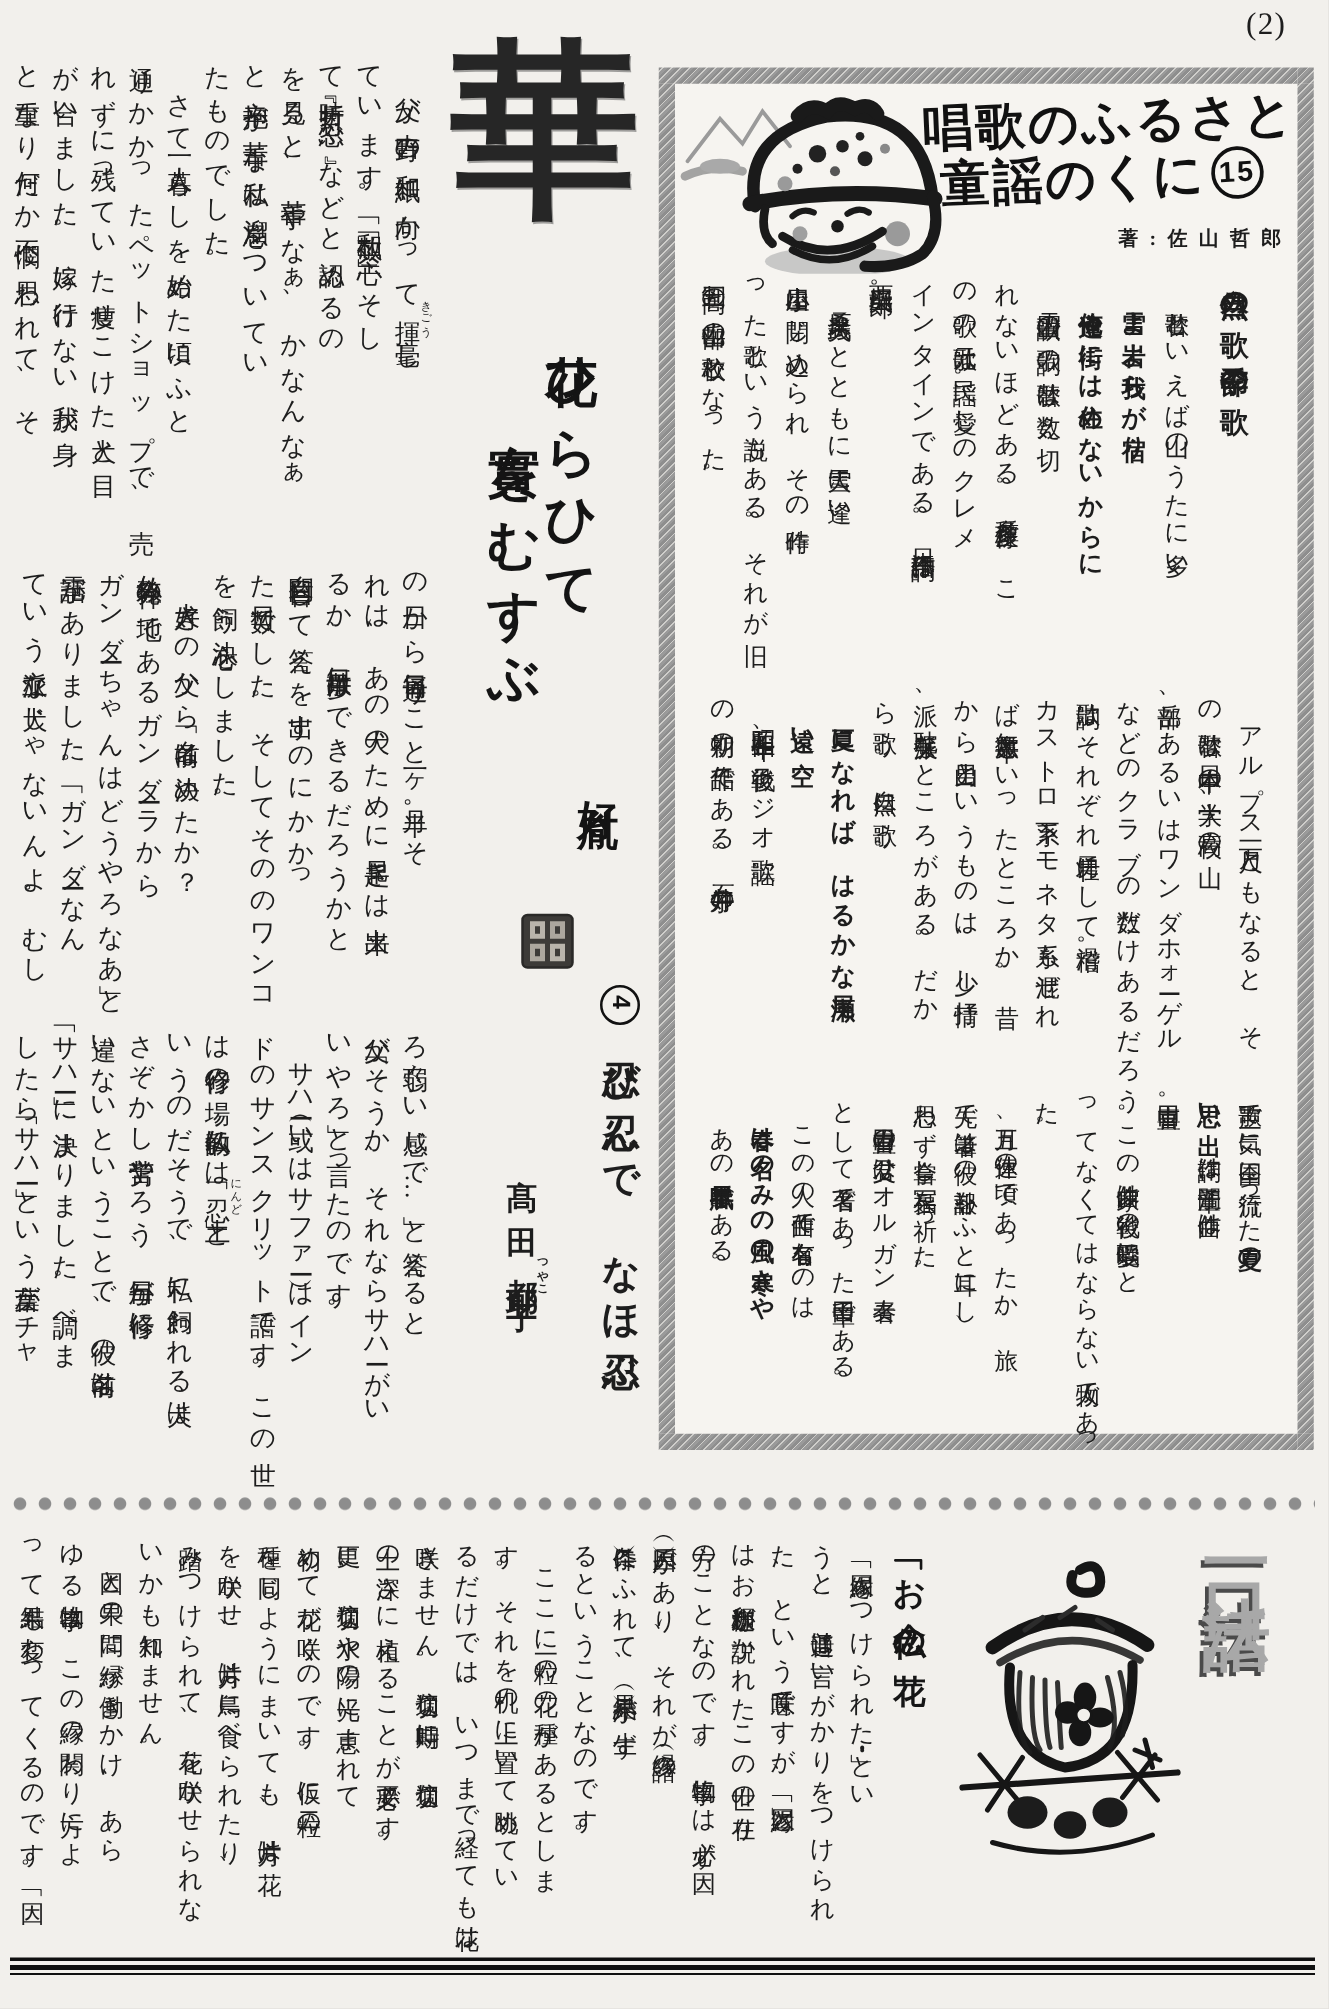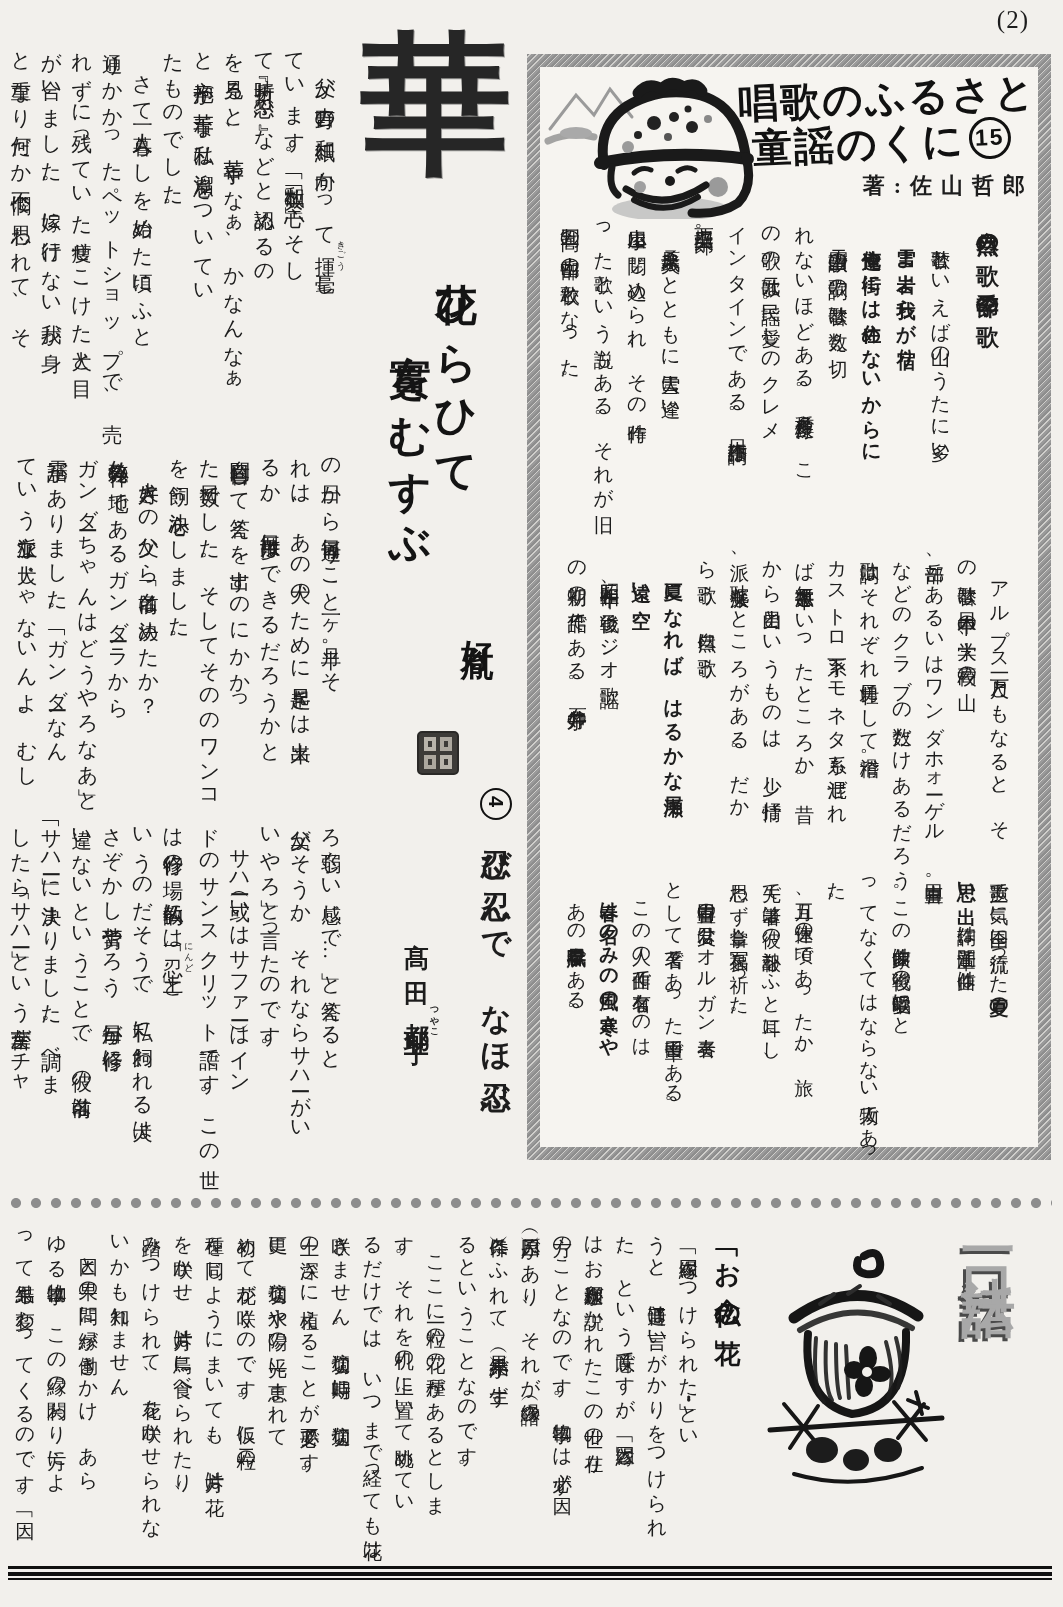--- a/index.html
+++ b/index.html
@@ -34,21 +34,21 @@
   .box-title .t2 { font-size:40px; letter-spacing:2px; padding-left:12px; display:flex; align-items:center; gap:4px;}
   .badge {
     display:inline-flex; align-items:center; justify-content:center;
     border:3px solid #111; border-radius:50%; box-sizing:border-box;
     font-family:"Liberation Sans","DejaVu Sans",sans-serif; font-weight:800; color:#111;
     background:transparent;
   }
   .badge-lg { width:42px; height:42px; font-size:23px; }
   .badge-md { width:32px; height:32px; font-size:20px; border-width:2.5px; margin:2px 0 6px 0; }
   .box-author {
-    position:absolute; right:4px; top:104px; font-size:22px; letter-spacing:9px;
+    position:absolute; right:4px; top:114px; font-size:16px; letter-spacing:9px;
     font-weight:700; white-space:nowrap;
   }
 
   
   .vband { position:absolute; writing-mode:vertical-rl; overflow:visible; }
   .vband p.vcol { margin:0; white-space:nowrap; }
   .vcol { font-size:19.5px; line-height:32.5px; letter-spacing:1.5px; }
   .seg-bold { font-family:"Liberation Sans","DejaVu Sans",sans-serif; font-weight:700; }
   ruby > rt { font-size:9px; letter-spacing:0; }
 

